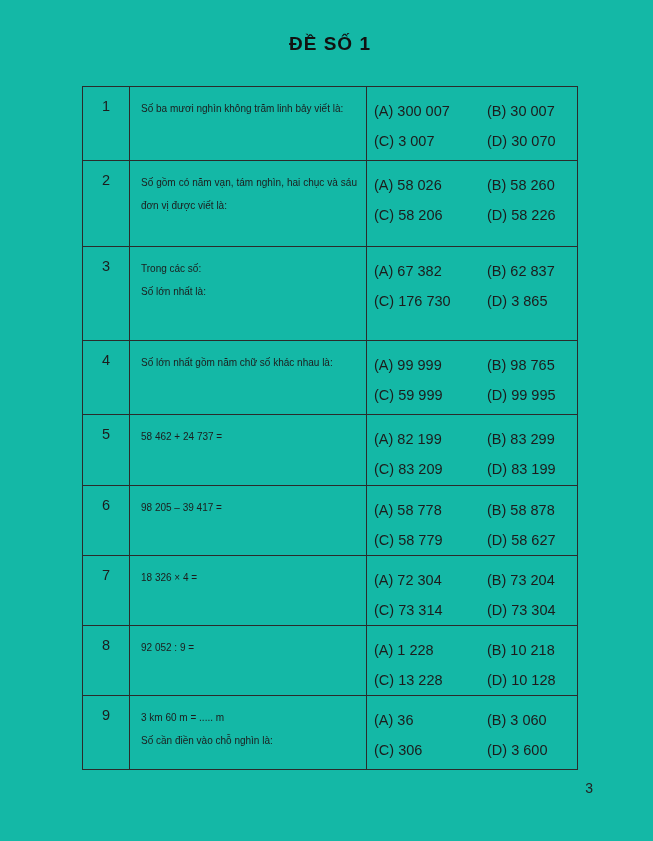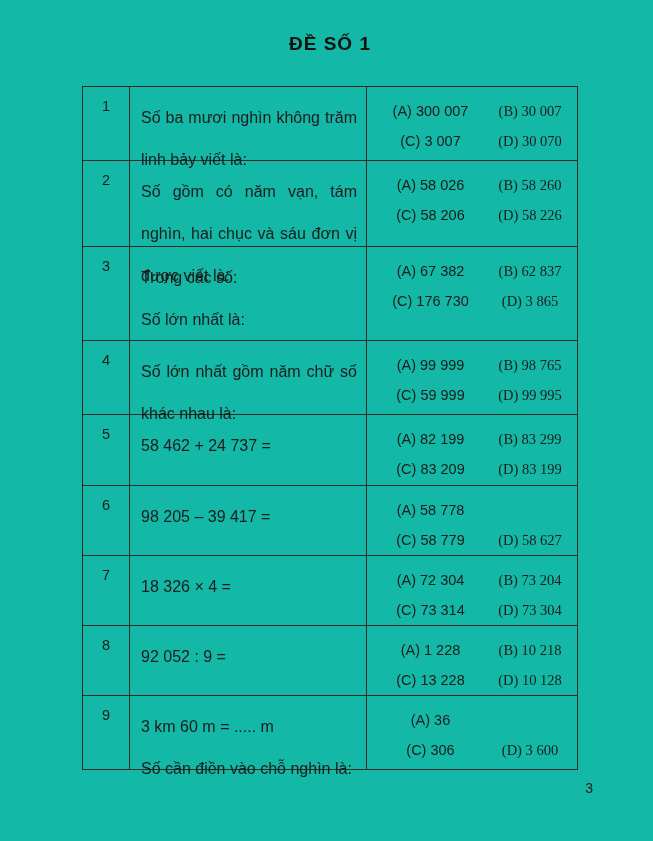--- a/index.html
+++ b/index.html
@@ -43,33 +43,33 @@
     width: 47px;
     border-right: 1.5px solid #2b2b2b;
     text-align: center;
     padding-top: 11px;
     font-size: 14.5px;
   }
   .cell.question {
     width: 237px;
     border-right: 1.5px solid #2b2b2b;
     padding: 10px 9px 0 11px;
-    font-size: 16px;
-    line-height: 42px;
+    font-size: 10px;
+    line-height: 23px;
   }
   .qline.justify { text-align: justify; }
   .cell.answers {
     flex: 1;
     padding: 9px 4px 0 7px;
     font-size: 14.5px;
     line-height: 30px;
   }
-  .optrow { display: flex; text-align: center; }
+  .optrow { display: flex; }
   .opt-left  { width: 113px; flex: none; }
-  .opt-right { flex: 1; font-family: Liberation Serif, serif; }
+  .opt-right { flex: 1; }
   .page-number {
     position: absolute;
     right: 60px; top: 780px;
     font-size: 14px;
     color: #222;
   }
 </style>
 </head>
 <body>
 
@@ -166,20 +166,21 @@
     </div>
 
     <div class="row" style="height:70px">
       <div class="cell num">6</div>
       <div class="cell question">
         <div class="qline">98 205 – 39 417 =</div>
       </div>
       <div class="cell answers">
         <div class="optrow">
           <span class="opt-left">(A) 58 778</span>
+          <span class="opt-right">(B) 58 878</span>
         </div>
         <div class="optrow">
           <span class="opt-left">(C) 58 779</span>
           <span class="opt-right">(D) 58 627</span>
         </div>
       </div>
     </div>
 
     <div class="row" style="height:70px">
       <div class="cell num">7</div>
@@ -217,20 +218,21 @@
 
     <div class="row" style="height:73px">
       <div class="cell num">9</div>
       <div class="cell question">
         <div class="qline">3 km 60 m = ..... m</div>
         <div class="qline">Số cần điền vào chỗ nghìn là:</div>
       </div>
       <div class="cell answers">
         <div class="optrow">
           <span class="opt-left">(A) 36</span>
+          <span class="opt-right">(B) 3 060</span>
         </div>
         <div class="optrow">
           <span class="opt-left">(C) 306</span>
           <span class="opt-right">(D) 3 600</span>
         </div>
       </div>
     </div>
 
   </div>
 

